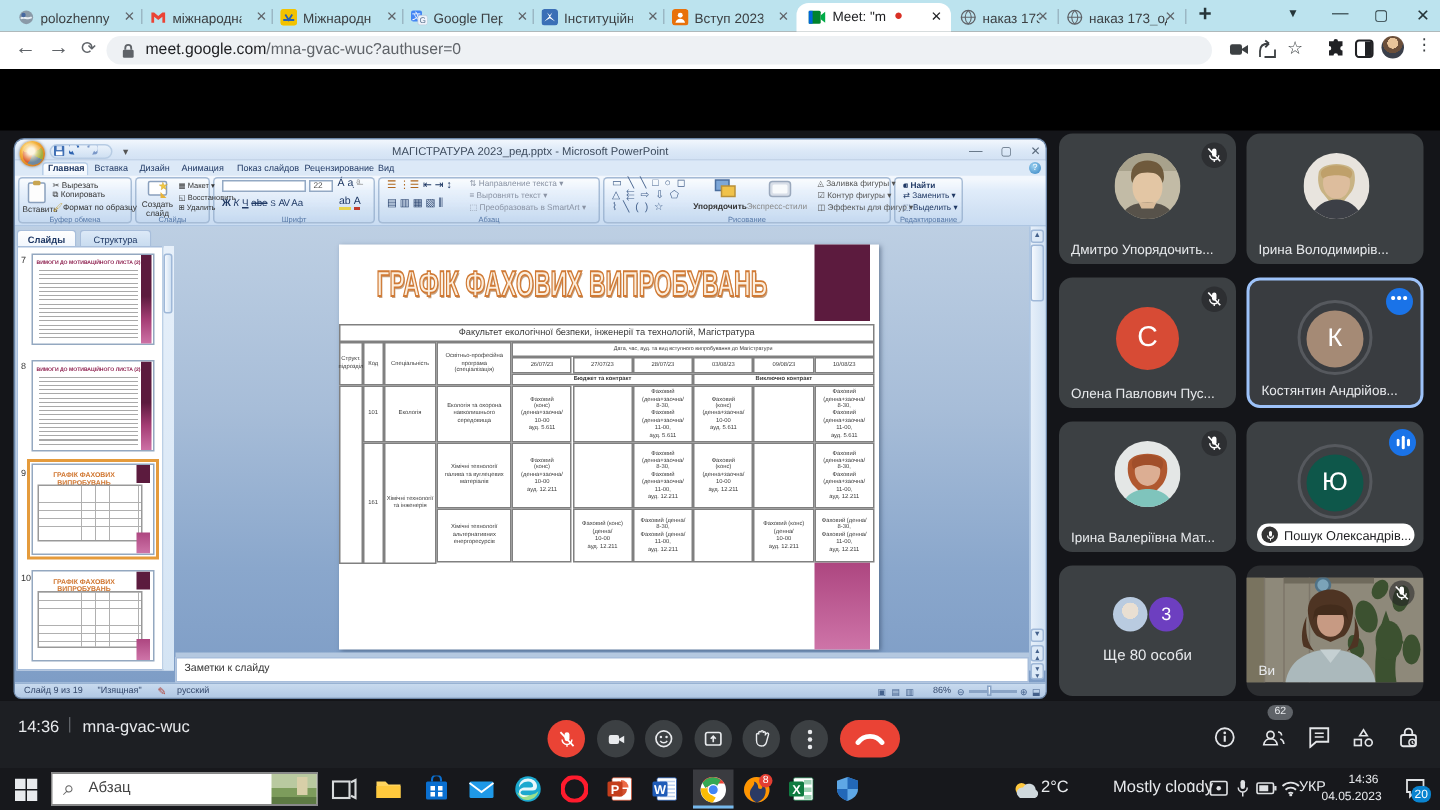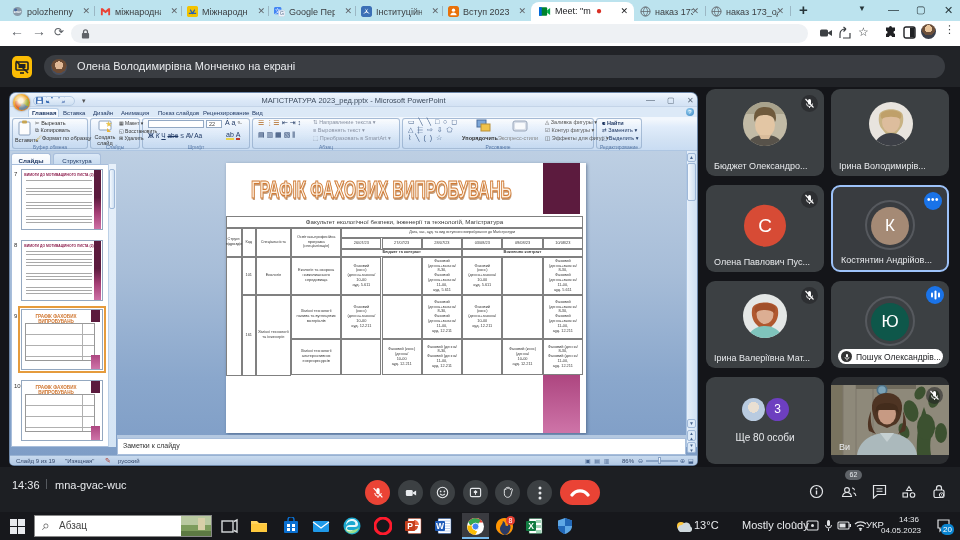--- a/index.html
+++ b/index.html
@@ -150,53 +150,40 @@
 </div>
 <div id="addrbar">
   <span class="navic" style="left:10px;">←</span>
   <span class="navic" style="left:32px;">→</span>
   <span class="navic" style="left:54px;font-size:12px;top:4px;">⟳</span>
   <div id="addrpill">
     <svg style="position:absolute;left:10px;top:4.5px;" width="9" height="10" viewBox="0 0 10 11">
           <rect x="1" y="4.5" width="8" height="6" rx="1" fill="#5f6368"></rect>
           <path d="M2.8 4.5V3.2a2.2 2.2 0 014.4 0v1.3" stroke="#5f6368" stroke-width="1.4" fill="none"></path>
         </svg>
+    <span style="position:absolute;left:26px;">meet.google.com<span style="color:#5f6368;">/mna-gvac-wuc?authuser=0</span></span>
   </div>
   <svg class="ric" style="left:819px;" width="14" height="14" viewBox="0 0 14 14">
         <rect x="1" y="3.5" width="8" height="7" rx="1.5" fill="#3c4043"></rect>
         <path d="M9 6.5l4-2.5v6l-4-2.5z" fill="#3c4043"></path>
       </svg>
   <svg class="ric" style="left:838px;" width="14" height="14" viewBox="0 0 14 14">
         <path d="M2 12V8c0-3 2-5 6-5M8 3L5.5 1M8 3L5.5 5.5" stroke="#3c4043" stroke-width="1.2" fill="none"></path>
         <path d="M5 12h7V7" stroke="#3c4043" stroke-width="1.2" fill="none"></path>
       </svg>
   <span class="ric" style="left:858px;top:4px;font-size:12px;color:#3c4043;">☆</span>
   <svg class="ric" style="left:884px;" width="13" height="13" viewBox="0 0 13 13">
         <path d="M5 1.5a1.4 1.4 0 013 0H11v3.2a1.5 1.5 0 000 3V11H8a1.5 1.5 0 10-3 0H2V7.7a1.5 1.5 0 000-3V1.5z" fill="#202124"></path>
       </svg>
   <svg class="ric" style="left:903px;" width="13" height="13" viewBox="0 0 13 13">
         <rect x="1" y="1" width="11" height="11" rx="2" fill="none" stroke="#202124" stroke-width="1.4"></rect>
         <rect x="7" y="1.7" width="4.6" height="9.6" fill="#202124"></rect>
       </svg>
   <span class="ric" style="left:921px;top:3px;width:15px;height:15px;border-radius:50%;background:radial-gradient(circle at 50% 32%,#e8c49a 0 28%,#6b4f3a 29% 52%,#3a3f4a 53% 100%);display:inline-block;"></span>
   <span class="ric" style="left:944px;top:2px;font-size:11px;color:#3c4043;letter-spacing:0;">⋮</span>
-</div>
-<div id="meettop">
-  <div id="presicon">
-    <svg style="position:absolute;left:3px;top:4px;" width="14" height="14" viewBox="0 0 14 14">
-          <rect x="1" y="2" width="12" height="8" rx="1" fill="none" stroke="#202124" stroke-width="1.6"></rect>
-          <rect x="3.5" y="4" width="7" height="4" fill="#202124"></rect>
-          <path d="M1 1l12 12" stroke="#202124" stroke-width="1.6"></path>
-          <path d="M5 13h4" stroke="#202124" stroke-width="1.6"></path>
-        </svg>
-  </div>
-  <div id="prespill">
-    <span style="position:absolute;left:7px;top:3.5px;width:16px;height:16px;border-radius:50%;background:radial-gradient(circle at 50% 40%,#dfb795 0 32%,#6b4a33 33% 60%,#474d5c 61% 100%);"></span>
-    <span style="position:absolute;left:33px;top:5px;font-size:11px;color:#e8eaed;">Олена Володимирівна Монченко на екрані</span>
-  </div>
 </div>
 <div id="stage">
   <div id="ppt">
 
     <div class="abs" style="left:0;top:0;width:687px;height:14px;background:linear-gradient(180deg,#f2f7fd,#dbe8f7 60%,#d3e2f4);border-radius:6px 6px 0 0;border-bottom:1px solid #c4d4e8;"></div>
     <div class="abs" style="left:3px;top:1px;width:17px;height:17px;border-radius:50%;background:radial-gradient(circle at 40% 35%,#fde8a8 0 20%,#f3b13c 40%,#d47b1e 75%,#9c4f10);box-shadow:0 0 2px #777;z-index:3;"></div>
     <div class="abs" style="left:4.5px;top:2.5px;width:14px;height:14px;border-radius:50%;background:radial-gradient(circle at 42% 35%,rgba(255,255,255,.95) 0 18%,rgba(255,248,230,.55) 35%,rgba(255,255,255,0) 60%),conic-gradient(from 210deg,#d94f38 0 22%,#f2a73c 22% 55%,#8cb84a 55% 75%,#4a87c8 75% 100%);z-index:4;opacity:.75;"></div>
     <div class="abs" style="left:23px;top:2.5px;width:42px;height:10px;background:linear-gradient(180deg,#eaf2fb,#cfe0f2);border:1px solid #b7cce4;border-radius:5px;z-index:3;"></div>
     <svg class="abs" style="left:26px;top:4px;z-index:4;" width="7" height="7" viewBox="0 0 8 8">
           <rect width="8" height="8" rx="1" fill="#3f6fb4"></rect>
@@ -421,21 +408,21 @@
               <path d="M16 33h12l-2 4h-8z" fill="#d8bb9a"></path>
             </g>
           </svg>
     <div class="micoff">
             <svg style="position:absolute;left:3px;top:3px;" width="11" height="11" viewBox="0 0 11 11">
               <rect x="4" y="1" width="3" height="5.5" rx="1.5" fill="#fff"></rect>
               <path d="M2.5 5.5a3 3 0 006 0M5.5 8.5v1.5" stroke="#fff" stroke-width=".9" fill="none"></path>
               <path d="M1.5 1l8 8.5" stroke="#fff" stroke-width="1.1"></path>
             </svg>
           </div>
-    <div class="tname">Бюджет Олександро...</div>
+    <div class="tname">Дмитро Упорядочить...</div>
   </div>
   <div class="tile" style="left:831px;top:2px;">
     <svg class="avph" style="position:absolute;left:38px;top:13px;" width="44" height="44" viewBox="0 0 44 44">
             <defs>
               <clipPath id="c2">
                 <circle cx="22" cy="22" r="22"></circle>
               </clipPath>
             </defs>
             <g clip-path="url(#c2)">
               <rect width="44" height="44" fill="#e8e4de"></rect>
@@ -700,21 +687,21 @@
           <text x="6" y="12" font-size="8.5" fill="#fff" text-anchor="middle" font-family="Liberation Sans" font-weight="bold">X</text>
         </svg>
   <svg class="tbi" style="left:556px;" viewBox="0 0 18 18">
           <path d="M9 1l7 2.5V9c0 4-3 6.5-7 8-4-1.5-7-4-7-8V3.5z" fill="#5ea7e5"></path>
           <path d="M9 1l7 2.5V9h-7zM2 9h7v8c-4-1.5-7-4-7-8z" fill="#2268b8"></path>
         </svg>
   <svg class="tbi" style="left:674px;top:6px;" viewBox="0 0 18 18">
           <circle cx="7" cy="8" r="4" fill="#ffc83d"></circle>
           <path d="M5 13a3.5 3.5 0 013-6 4.5 4.5 0 018.5 1.5A3 3 0 0116 14H6z" fill="#cfd8dc"></path>
         </svg>
-  <span style="position:absolute;left:694px;top:7px;font-size:11px;color:#e8eaed;">13°C</span>
+  <span style="position:absolute;left:694px;top:7px;font-size:11px;color:#e8eaed;">2°C</span>
   <span style="position:absolute;left:722px;top:7px;font-size:11px;color:#e8eaed;padding-left:20px;">Mostly cloudy</span>
   <span style="position:absolute;left:790px;top:8px;font-size:9px;color:#dfe1e4;">⌃</span>
   <svg class="tbi" style="left:806px;top:7px;width:13px;height:13px;" viewBox="0 0 13 13">
           <rect x="1" y="2" width="11" height="9" rx="1" fill="none" stroke="#dfe1e4" stroke-width="1.1"></rect>
           <circle cx="6.5" cy="6.5" r="1.5" fill="#dfe1e4"></circle>
         </svg>
   <svg class="tbi" style="left:822px;top:7px;width:13px;height:13px;" viewBox="0 0 13 13">
           <rect x="5" y="1" width="3" height="6" rx="1.5" fill="#dfe1e4"></rect>
           <path d="M3.5 6a3 3 0 006 0M6.5 9.5V12" stroke="#dfe1e4" stroke-width="1" fill="none"></path>
         </svg>

